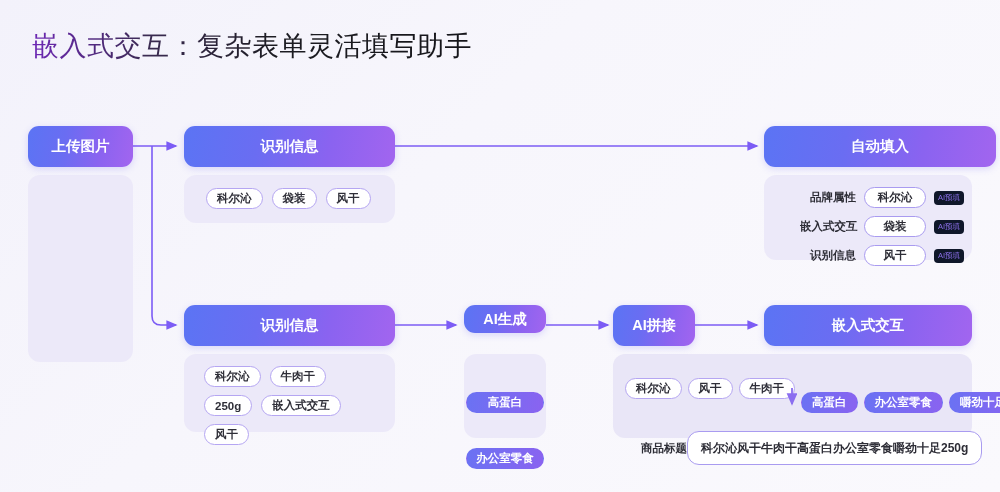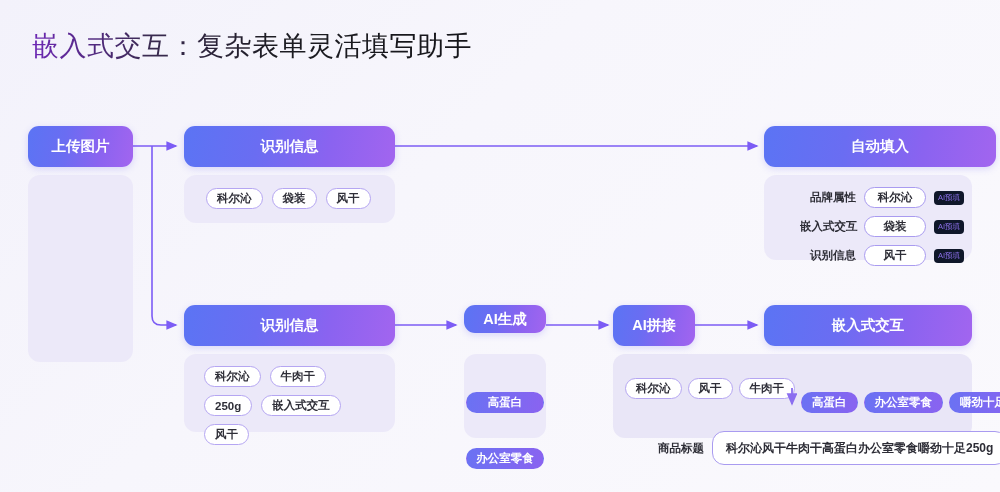--- a/index.html
+++ b/index.html
@@ -126,22 +126,20 @@
     flex-direction: column;
     gap: 7px;
     align-items: center;
   }
   .vstack .tag { width: 78px; }
 
   
   .title-row {
     display: flex;
     align-items: center;
-    gap: 8px;
-    margin-left: 17px;
   }
   .title-label {
     font-size: 11.5px;
     font-weight: bold;
     color: #2d2d36;
     white-space: nowrap;
   }
   .title-value {
     height: 23px;
     border-radius: 12px;

